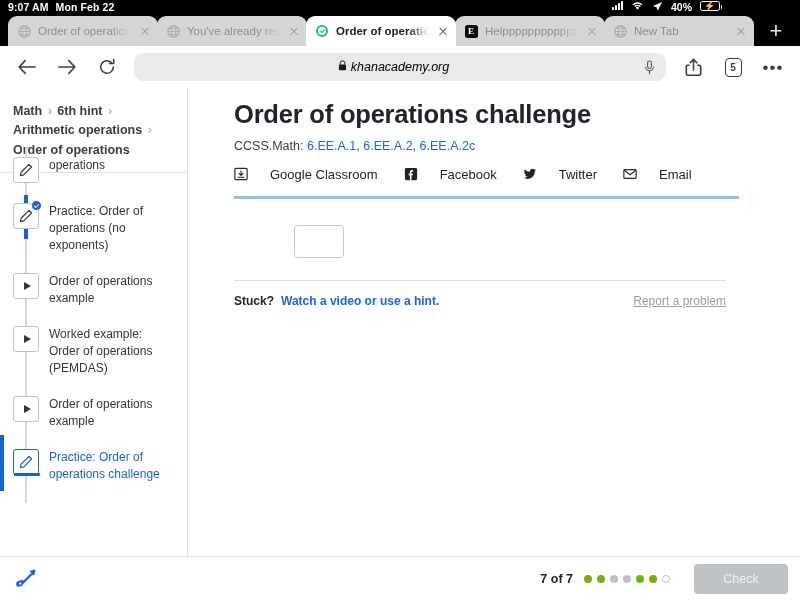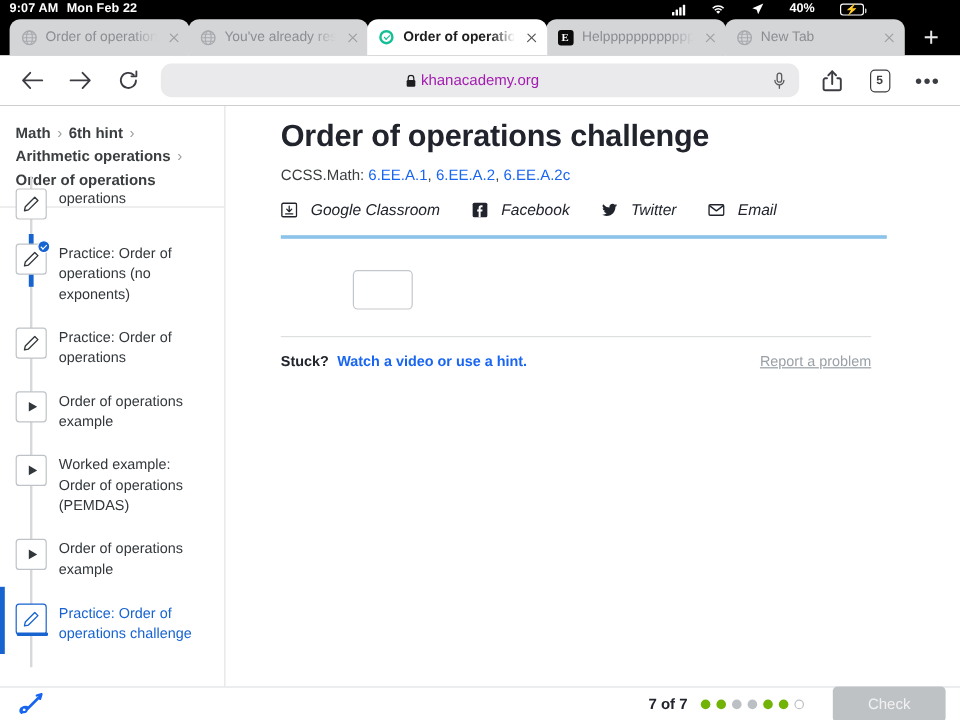--- a/index.html
+++ b/index.html
@@ -31,22 +31,22 @@
     display: flex;
     align-items: center;
     padding: 2px 8px;
   }
   .status-left { display: flex; align-items: center; gap: 7px; }
   .status-time { font-weight: 600; letter-spacing: .1px; }
   .status-date { font-weight: 600; letter-spacing: .1px; }
   .status-right {
     margin-left: auto;
     display: flex;
-    align-items: flex-end;
-    gap: 21px;
+    align-items: flex-start;
+    gap: 8px;
   }
   .sig-bars { display: flex; align-items: flex-end; gap: 1px; height: 9px; }
   .sig-bars i { display: block; width: 2px; background: #fff; border-radius: .5px; }
   .sig-bars i:nth-child(1) { height: 3px; }
   .sig-bars i:nth-child(2) { height: 5px; }
   .sig-bars i:nth-child(3) { height: 7px; }
   .sig-bars i:nth-child(4) { height: 9px; }
   .status-pct { font-size: 10.5px; font-weight: 600; }
   .battery {
     position: relative;
@@ -197,25 +197,25 @@
     background: #eaeaec;
     border-radius: 9px;
     display: flex;
     align-items: center;
     position: relative;
     padding: 0 10px;
   }
   .url-center {
     flex: 1 1 auto;
     display: flex;
-    align-items: center;
     justify-content: center;
     gap: 4px;
     font-size: 12.5px;
-    color: #a21caf;
+    color: #000000;
+    font-style: italic;
   }
   .lock-ico { width: 9px; height: 11px; display: block; }
   .mic-ico { width: 13px; height: 15px; display: block; color: #5b5b60; }
   .tbr-btn {
     width: 26px; height: 26px;
     display: flex; align-items: center; justify-content: center;
     color: #3c3c43;
     flex: 0 0 auto;
   }
   .tabcount {
@@ -361,21 +361,21 @@
   }
   .ccss a { color: #1865f2; text-decoration: none; }
   .sharerow {
     margin-top: 14px;
     display: flex;
     align-items: center;
     gap: 26px;
     font-size: 13px;
     color: #21242c;
   }
-  .share-item { display: flex; align-items: flex-end; gap: 11px; font-style: italic; }
+  .share-item { display: flex; align-items: flex-start; gap: 22px; }
   .share-ico { width: 14px; height: 14px; display: block; color: #21242c; }
   .blue-rule {
     margin-top: 14px;
     height: 3px;
     background: #8cc3ea;
     width: 100%;
   }
 
   .exercise { padding: 26px 46px 0 46px; }
   .math-row {
@@ -411,21 +411,21 @@
     font-size: 12px;
   }
   .stuck-label { font-weight: 700; color: #21242c; margin-right: 7px; }
   .hint-link { color: #1865f2; font-weight: 700; text-decoration: none; }
   .report-link { margin-left: auto; color: #9aa0a6; }
 
   
   .bottombar {
     position: absolute;
     left: 0; bottom: 0;
-    width: 800px; height: 28px;
+    width: 800px; height: 44px;
     background: #ffffff;
     border-top: 1px solid #e0e2e4;
     display: flex;
     align-items: center;
     padding: 0 12px;
   }
   .brand-mark { width: 28px; height: 26px; display: block; }
   .progress-wrap {
     margin-left: auto;
     display: flex;
@@ -616,28 +616,20 @@
           <span class="ico-wrap">
             <svg class="pencil-glyph" viewBox="0 0 16 16">
                 <path d="M11.4 1.6 14.4 4.6 5.4 13.6 1.6 14.4 2.4 10.6z" fill="none" stroke="currentColor" stroke-width="1.3" stroke-linejoin="round"></path>
               </svg>
             <span class="done-badge"></span>
           </span>
           <span class="label">Practice: Order of operations (no exponents)</span>
         </div>
 
 
-        <div class="lesson-item">
-          <span class="ico-wrap">
-            <svg class="pencil-glyph" viewBox="0 0 16 16">
-                <path d="M11.4 1.6 14.4 4.6 5.4 13.6 1.6 14.4 2.4 10.6z" fill="none" stroke="currentColor" stroke-width="1.3" stroke-linejoin="round"></path>
-              </svg>
-          </span>
-          <span class="label">Practice: Order of operations</span>
-        </div>
 
         <div class="lesson-item">
           <span class="ico-wrap">
             <span class="play-glyph"></span>
           </span>
           <span class="label">Order of operations example</span>
         </div>
 
         <div class="lesson-item">
           <span class="ico-wrap">

